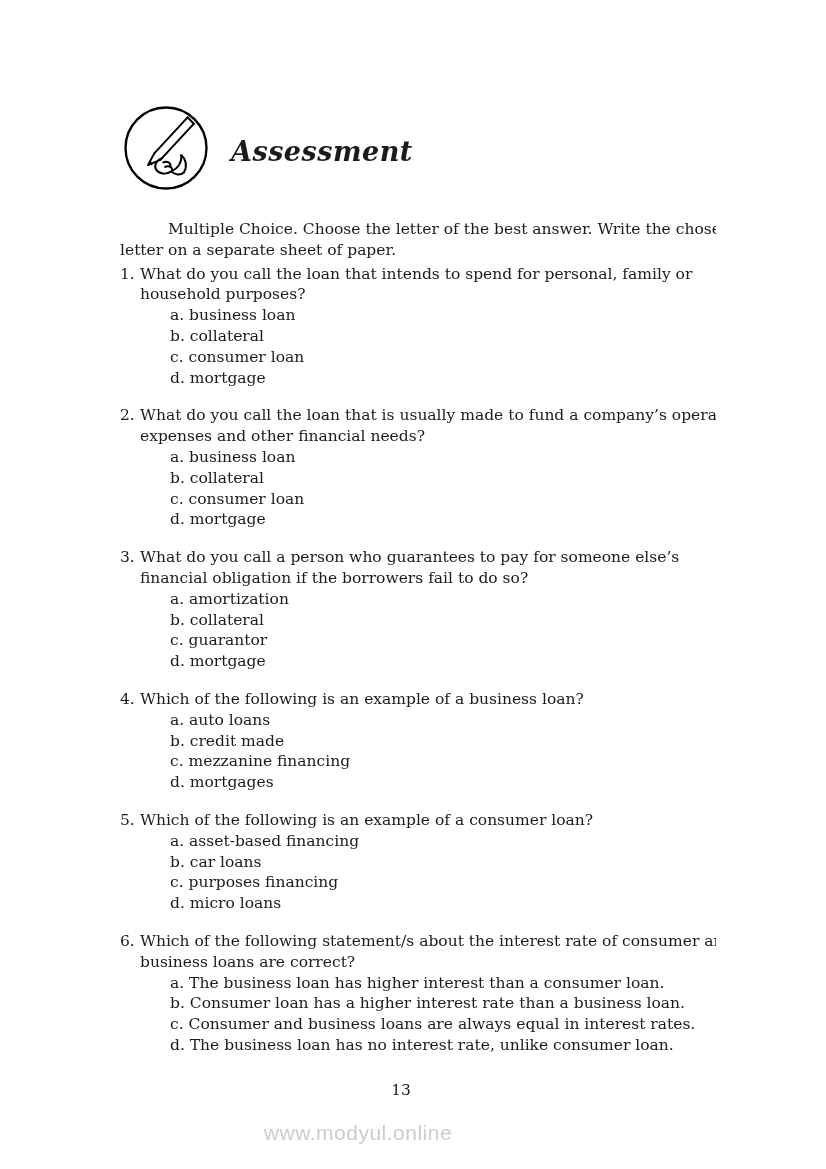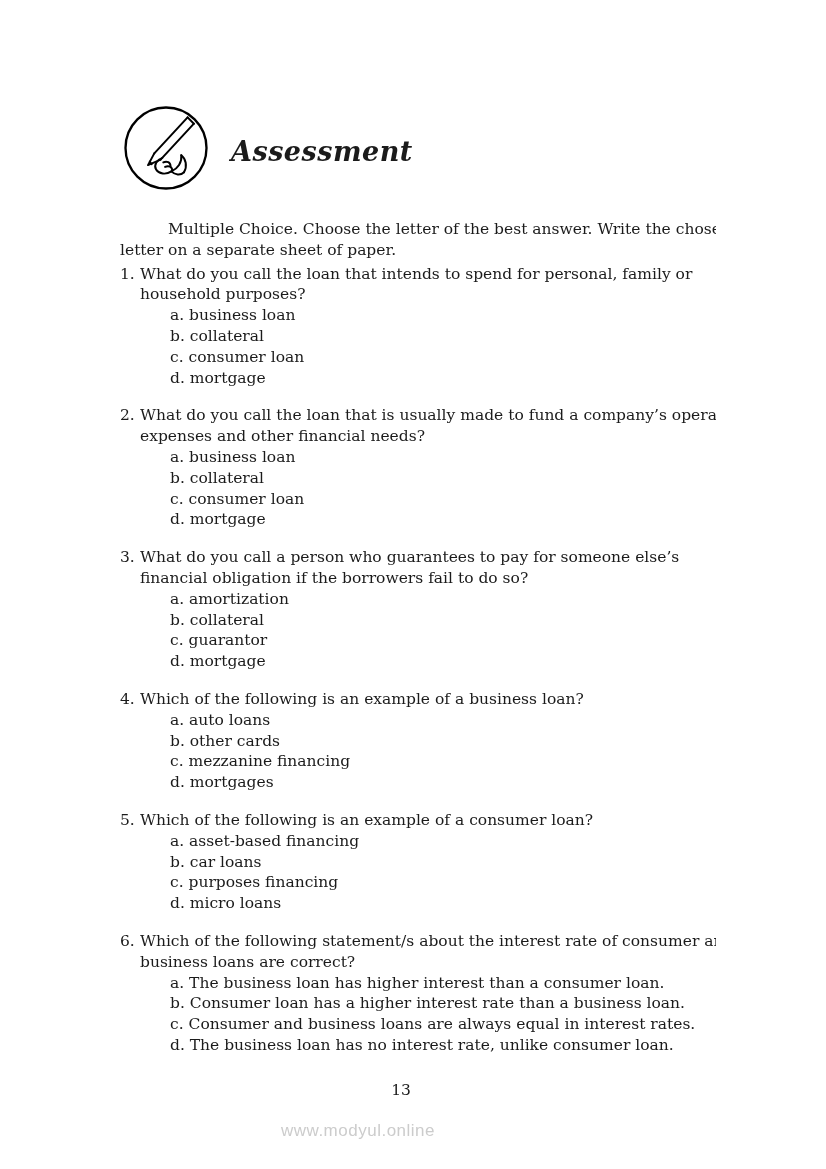--- a/index.html
+++ b/index.html
@@ -56,21 +56,21 @@
     color: #1b1b1b;
     margin-left: 43px;
   }
   .watermark {
     position: absolute;
     top: 1121px;
     left: 0;
     width: 100%;
     text-align: center;
     font-family: "Liberation Sans", sans-serif;
-    font-size: 17px;
+    font-size: 21px;
     color: #cccccc;
     letter-spacing: 0.5px;
   }
 </style>
 </head>
 <body>
 
 <div class="page">
 
   <div class="header">
@@ -137,21 +137,21 @@
       </div>
     </div>
 
     <div class="question">
       <div class="q-head">
         <span class="q-num">4.</span>
         <span class="q-text">Which of the following is an example of a business loan?</span>
       </div>
       <div class="options">
         <div>a. auto loans</div>
-        <div>b. other cards</div>
+        <div>b. credit made</div>
         <div>c. mezzanine financing</div>
         <div>d. mortgages</div>
       </div>
     </div>
 
     <div class="question">
       <div class="q-head">
         <span class="q-num">5.</span>
         <span class="q-text">Which of the following is an example of a consumer loan?</span>
       </div>

